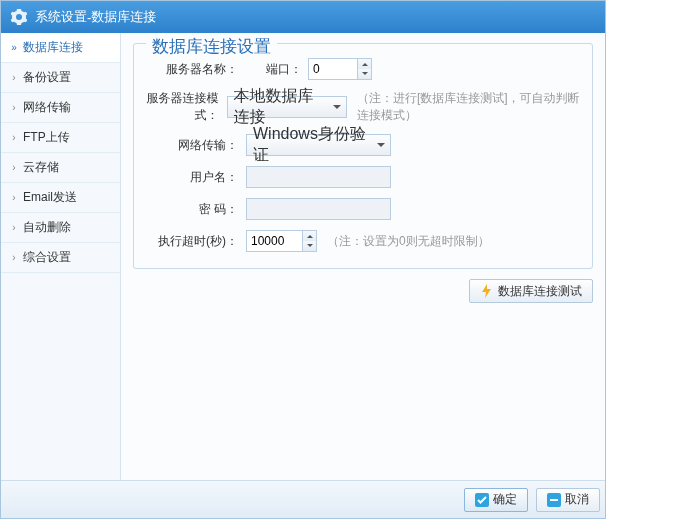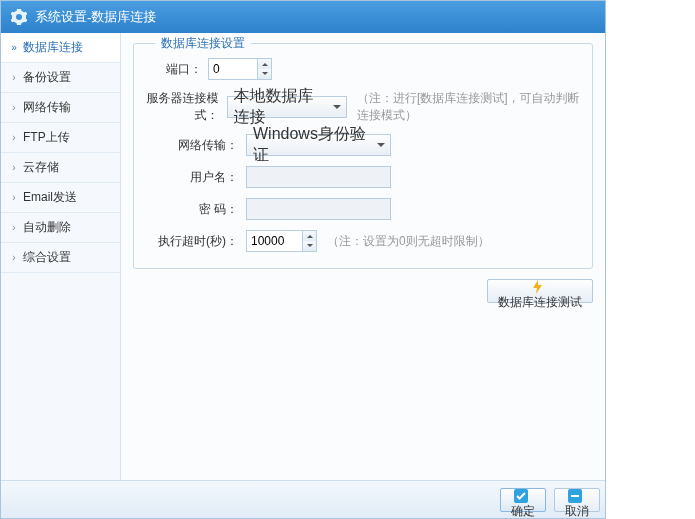--- a/index.html
+++ b/index.html
@@ -9,39 +9,39 @@
 .gear-icon { width: 16px; height: 16px; margin-right: 8px; display: inline-block; }
 .gear-icon svg { fill: #e8f2fb; }
 .body { flex: 1; display: flex; background: #fbfcfe; overflow: hidden; }
 .sidebar { width: 120px; border-right: 1px solid #d6e4f1; background: #f5f9fd; }
 .sidebar-item { display: flex; align-items: center; height: 30px; padding: 0 8px; border-bottom: 1px solid #e2ecf5; cursor: pointer; color: #333; }
 .sidebar-item.active { background: #fff; color: #2a6fb5; }
 .chev { width: 10px; text-align: center; color: #888; margin-right: 4px; font-size: 10px; }
 .sidebar-item.active .chev { color: #2a6fb5; }
 .main { flex: 1; padding: 10px 12px; display: flex; flex-direction: column; }
 .fieldset { border: 1px solid #c8daea; border-radius: 3px; padding: 14px 12px 16px 12px; position: relative; }
-.legend { position: absolute; top: -9px; left: 12px; background: #fbfcfe; padding: 0 6px; color: #2a6fb5; font-size: 12px; margin-left: 9px; }
+.legend { position: absolute; top: -9px; left: 12px; background: #fbfcfe; padding: 0 6px; color: #2a6fb5; font-size: 17px; }
 .form-row { display: flex; align-items: center; margin-bottom: 10px; }
 .form-row:last-child { margin-bottom: 0; }
 .label { width: 100px; text-align: right; padding-right: 8px; color: #333; }
 .input-text { height: 22px; border: 1px solid #b8cde0; background: #fff; padding: 0 4px; font-size: 12px; color: #333; }
 .input-text.disabled { background: #eef2f6; color: #888; }
 .select { height: 22px; border: 1px solid #b8cde0; background: linear-gradient(to bottom, #fdfdfd, #e9eff5); display: inline-flex; align-items: center; padding: 0 20px 0 6px; position: relative; cursor: pointer; font-size: 16px; }
 .select::after { content: ""; position: absolute; right: 5px; top: 8px; border: 4px solid transparent; border-top-color: #555; }
 .spinner { display: inline-flex; align-items: stretch; height: 22px; border: 1px solid #b8cde0; background: #fff; }
 .spinner input { border: none; width: 48px; padding: 0 4px; font-size: 12px; outline: none; }
 .spinner .btns { display: flex; flex-direction: column; width: 14px; border-left: 1px solid #b8cde0; }
 .spinner .btns span { flex: 1; display: flex; align-items: center; justify-content: center; background: linear-gradient(to bottom, #f5f9fd, #e3ecf5); cursor: pointer; }
 .spinner .btns span::before { content: ""; border: 3px solid transparent; }
 .spinner .btns .up::before { border-bottom-color: #555; margin-bottom: 2px; }
 .spinner .btns .down::before { border-top-color: #555; margin-top: 2px; }
 .hint { color: #999; margin-left: 10px; }
 .port-label { margin-left: 20px; margin-right: 6px; text-align: right; }
 .toolbar-below { display: flex; justify-content: flex-end; margin-top: 10px; }
-.btn { height: 24px; display: inline-flex; align-items: center; padding: 0 10px; border: 1px solid #b5c9dc; background: linear-gradient(to bottom, #fefefe, #e6eef6); border-radius: 2px; cursor: pointer; font-size: 12px; color: #333; flex-direction: column; }
+.btn { height: 24px; display: inline-flex; align-items: center; padding: 0 10px; border: 1px solid #b5c9dc; background: linear-gradient(to bottom, #fefefe, #e6eef6); border-radius: 2px; cursor: pointer; font-size: 12px; color: #333; }
 .btn .ico { width: 14px; height: 14px; margin-right: 4px; display: inline-flex; align-items: center; justify-content: center; }
 .footer { height: 38px; background: linear-gradient(to bottom, #f2f7fc, #e2ecf6); border-top: 1px solid #cdddeb; display: flex; align-items: center; justify-content: flex-end; padding: 0 5px; gap: 8px; }
 .btn-primary { border-color: #8ab6df; background: linear-gradient(to bottom, #fefefe, #dce9f5); }
 .w-server { width: 145px; }
 .w-mode { width: 145px; }
 .w-auth { width: 145px; }
 .w-user { width: 145px; }
 .w-timeout input { width: 55px; }
 </style>
 </head>
@@ -93,20 +93,21 @@
           <span class="chev">›</span>
           <span>综合设置</span>
         </div>
     </div>
 
     <div class="main">
       <div class="fieldset">
         <div class="legend">数据库连接设置</div>
 
         <div class="form-row">
+          <div class="label">服务器名称：</div>
           <div class="port-label">端口：</div>
           <div class="spinner">
             <input value="0" style="">
             <div class="btns">
                 <span class="up"></span>
                 <span class="down"></span>
               </div>
           </div>
         </div>
 

